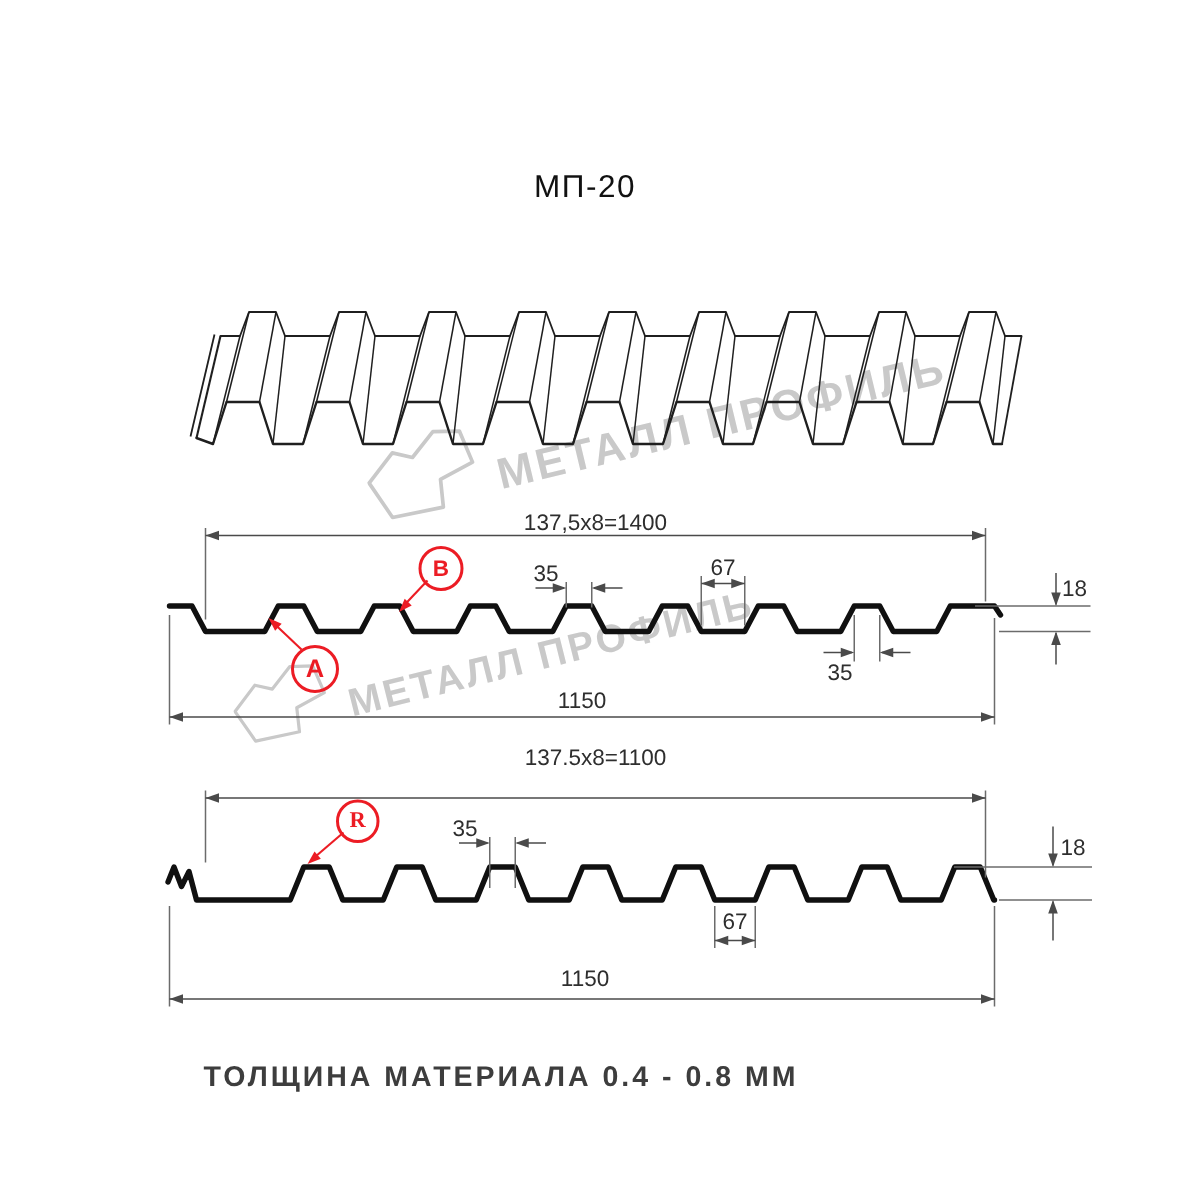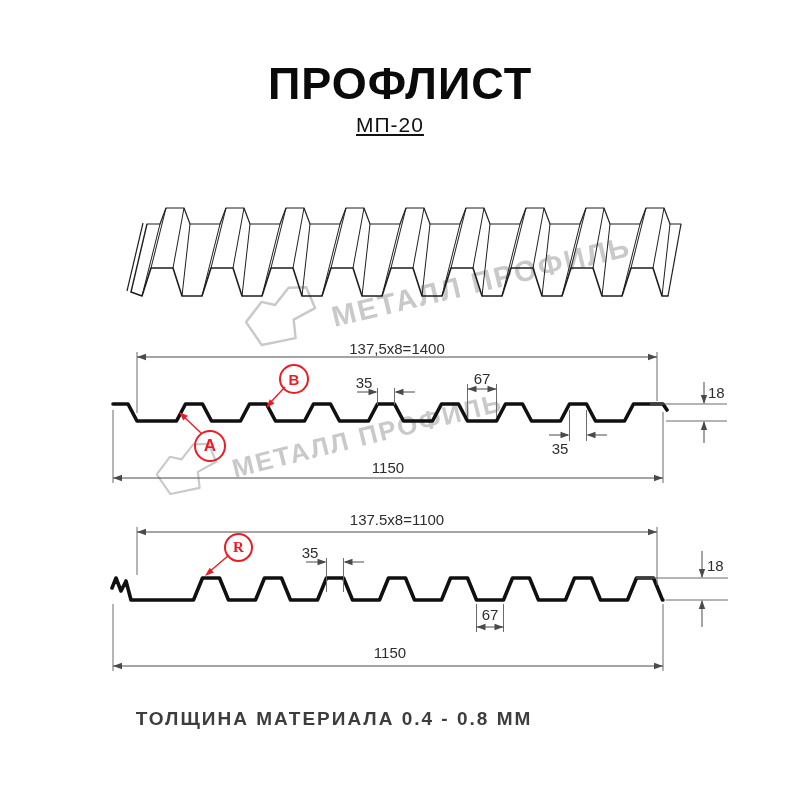--- a/index.html
+++ b/index.html
@@ -1,21 +1,21 @@
 <!DOCTYPE html>
 <html><head>
 <meta charset="utf-8">
 <style>
   html,body{margin:0;padding:0;background:#fff;}
   .page{position:relative;width:800px;height:800px;background:#ffffff;overflow:hidden;
         font-family:"Liberation Sans",sans-serif;}
   .title{position:absolute;left:0;top:58px;width:800px;text-align:center;
          font-size:45px;font-weight:800;letter-spacing:1px;color:#0a0a0a;}
   .subtitle{position:absolute;left:0;top:113px;width:780px;text-align:center;
-         font-size:21px;font-weight:500;letter-spacing:1px;color:#111;text-decoration:underline;}
+         font-size:21px;font-weight:500;letter-spacing:1px;color:#111;}
   .footer{position:absolute;left:0;top:708px;width:668px;text-align:center;
          font-size:19px;font-weight:600;letter-spacing:2px;color:#3d3d3d;}
   svg.draw{position:absolute;left:0;top:0;}
   .dim{position:absolute;font-size:15px;color:#2e2e2e;white-space:nowrap;}
   .ctr{transform:translateX(-50%);}
   .callout{position:absolute;border:2px solid #ec1c24;border-radius:50%;
            color:#ec1c24;display:flex;align-items:center;justify-content:center;
            font-weight:bold;background:transparent;}
   .wm{position:absolute;display:flex;align-items:flex-end;gap:12px;color:#c9c9c9;
       font-weight:bold;white-space:nowrap;transform-origin:0 100%;}
@@ -144,33 +144,32 @@
       <polygon points="702,600 705.2,609 698.8,609" fill="#4a4a4a"></polygon>
       <line x1="113" y1="604" x2="113" y2="671" stroke="#6b6b6b" stroke-width="1"></line>
       <line x1="663" y1="604" x2="663" y2="671" stroke="#6b6b6b" stroke-width="1"></line>
       <line x1="113" y1="666" x2="663" y2="666" stroke="#4a4a4a" stroke-width="1"></line>
       <polygon points="113,666 122,662.8 122,669.2" fill="#4a4a4a"></polygon>
       <polygon points="663,666 654,669.2 654,662.8" fill="#4a4a4a"></polygon>
       <line x1="229" y1="555" x2="208" y2="573" stroke="#ec1c24" stroke-width="1.4"></line>
       <polygon points="205,576 209.69299732923534,567.6803980823726 213.89177511477456,572.5105393957982" fill="#ec1c24"></polygon>
     </svg>
 
-  <div class="title">ПРОФЛИСТ</div>
   <div class="subtitle">МП-20</div>
 
   <span class="dim ctr" style="left:397px;top:340px;">137,5x8=1400</span>
   <span class="dim ctr" style="left:364px;top:374px;">35</span>
   <span class="dim ctr" style="left:482px;top:370px;">67</span>
   <span class="dim" style="left:708px;top:384px;">18</span>
   <span class="dim ctr" style="left:560px;top:440px;">35</span>
   <span class="dim ctr" style="left:388px;top:459px;">1150</span>
   <span class="callout" style="left:194px;top:430px;width:28px;height:28px;font-size:17px;">A</span>
   <span class="callout" style="left:279px;top:364px;width:26px;height:26px;font-size:15px;">B</span>
 
-  <span class="dim ctr" style="left:397px;top:511px;">137.5x8=1100</span>
+  <span class="dim ctr" style="left:397px;top:497px;">137.5x8=1100</span>
   <span class="dim ctr" style="left:310px;top:544px;">35</span>
   <span class="dim ctr" style="left:490px;top:606px;">67</span>
   <span class="dim" style="left:707px;top:557px;">18</span>
   <span class="dim ctr" style="left:390px;top:644px;">1150</span>
   <span class="callout" style="left:224px;top:533px;width:25px;height:25px;font-size:15px;font-family:'Liberation Serif',serif;">R</span>
 
   <div class="footer">ТОЛЩИНА МАТЕРИАЛА 0.4 - 0.8 ММ</div>
 </div>
 
 </body></html>

